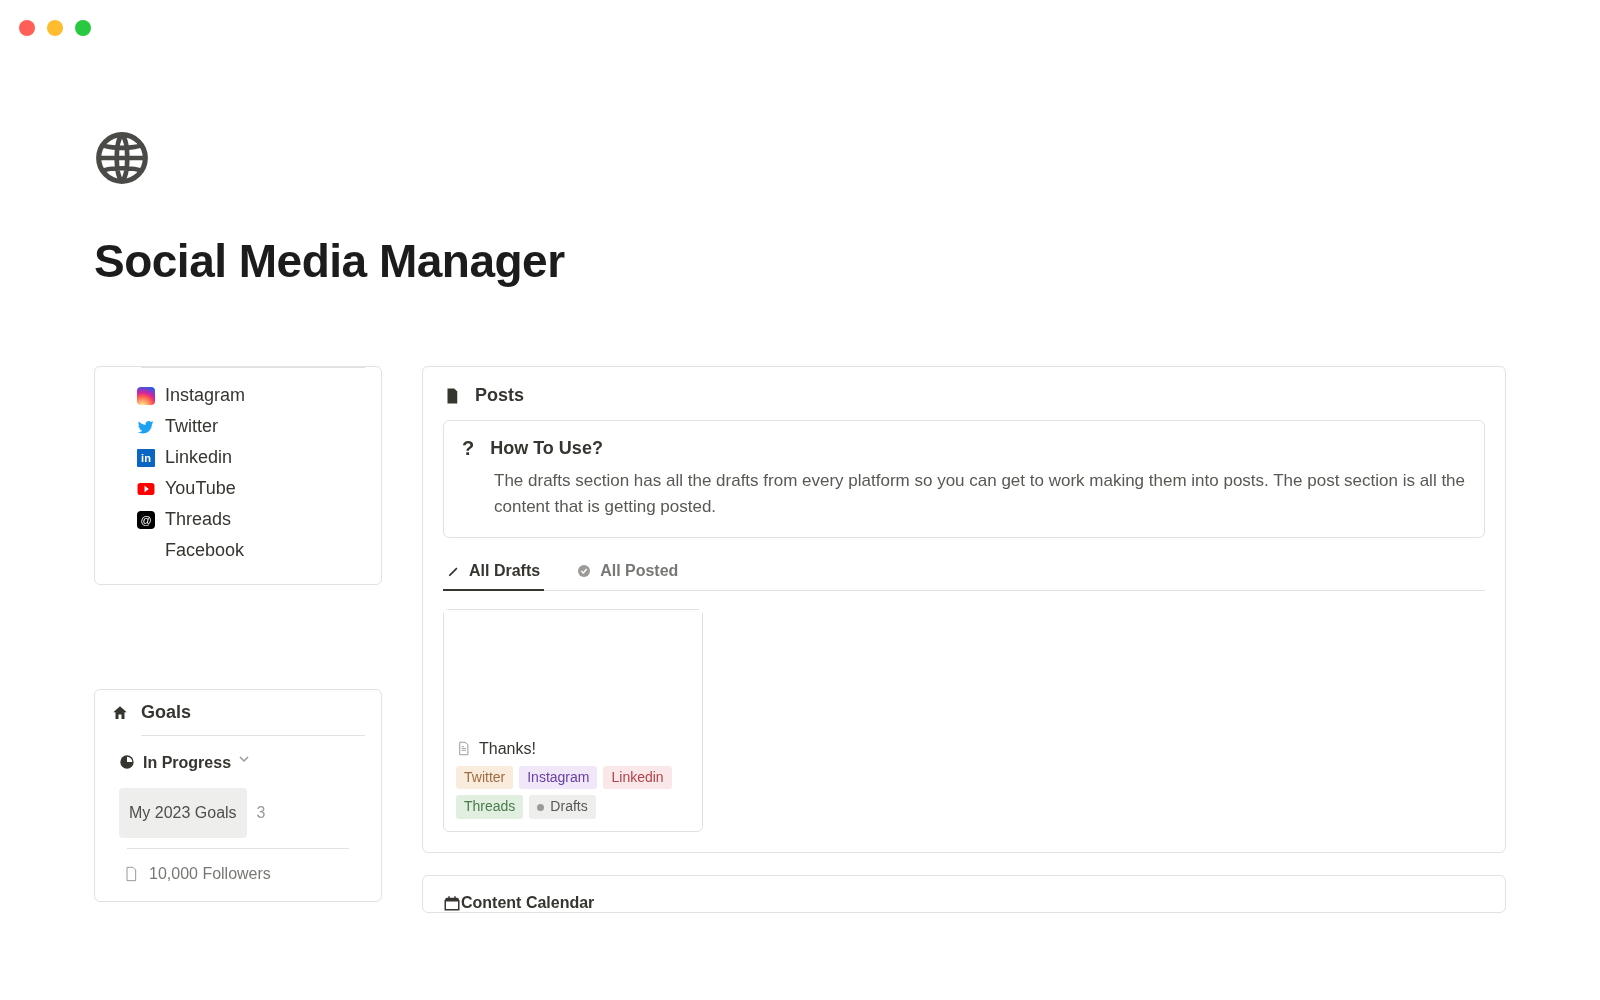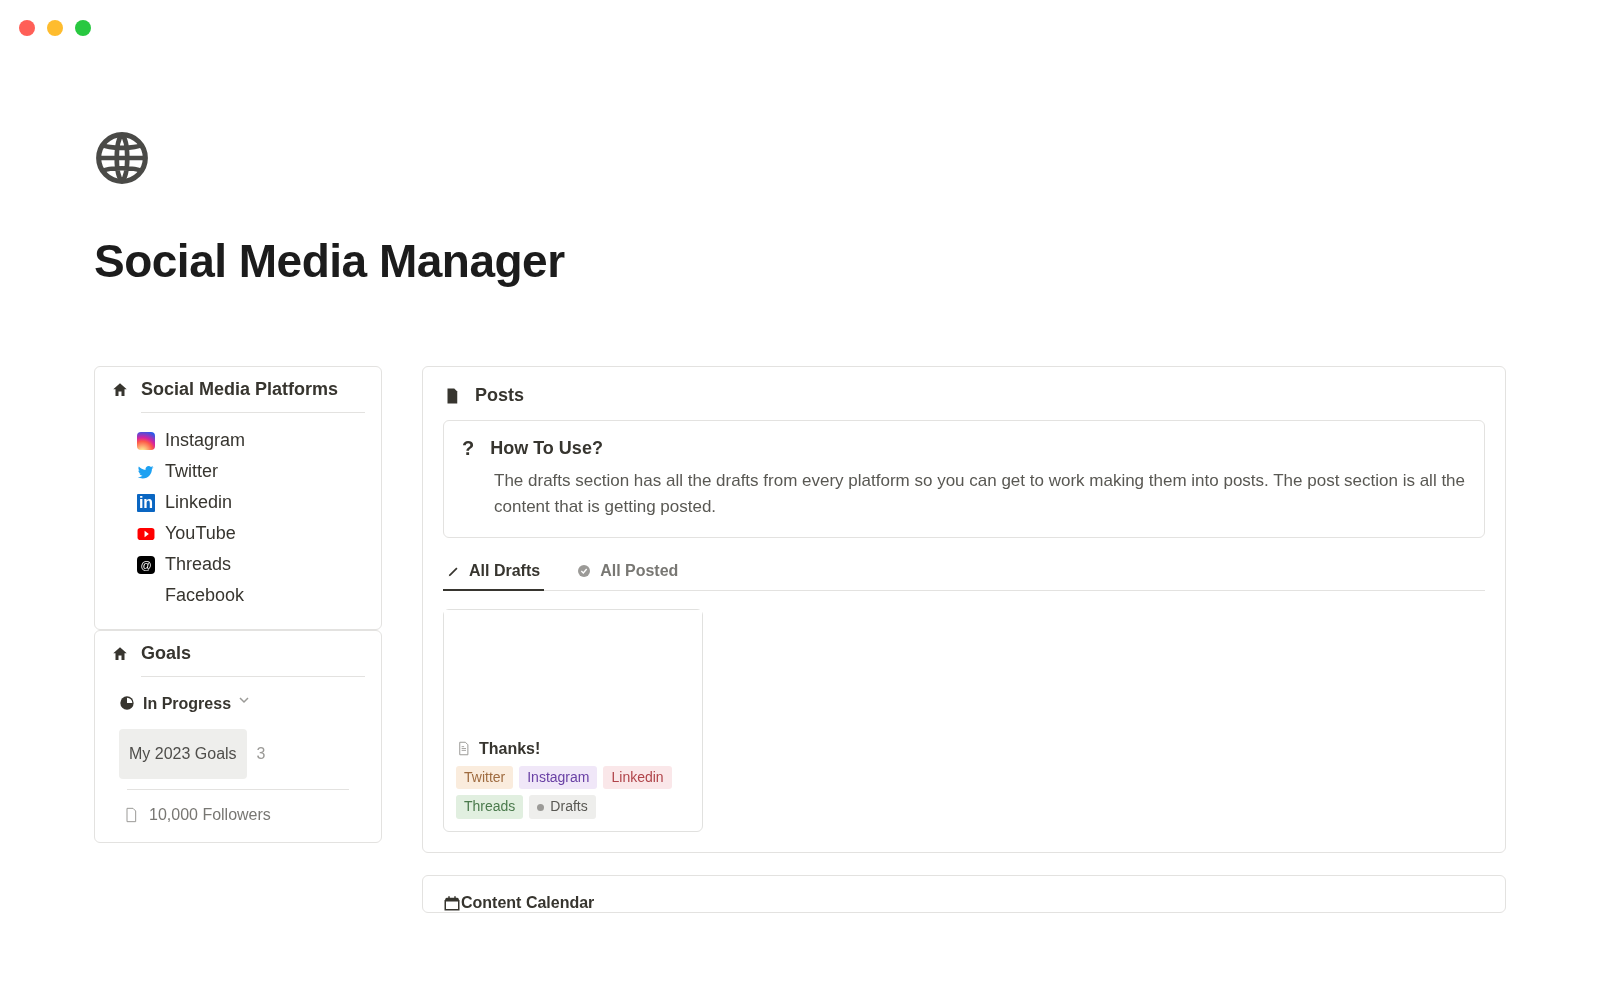--- a/index.html
+++ b/index.html
@@ -20,45 +20,45 @@
 .card-header .sect-title{font-size:18px;font-weight:600;color:#37352f}
 .card-body{padding:0 16px 18px 16px}
 .sep{height:1px;background:#e3e2e0;margin:0 16px 12px 46px}
 .sep2{height:1px;background:#e3e2e0;margin:0 16px 12px 16px}
 .home-ico{fill:#37352f}
 .platform-list{list-style:none;padding-left:26px}
 .platform-list li{display:flex;align-items:center;gap:10px;padding:5px 0;font-size:18px;color:#37352f;cursor:pointer}
 .pf-icon{width:18px;height:18px;border-radius:4px;display:flex;align-items:center;justify-content:center;flex-shrink:0}
 .ig{background:radial-gradient(circle at 30% 110%,#fdf497 0%,#fdf497 5%,#fd5949 45%,#d6249f 60%,#285AEB 90%)}
 .tw{fill:#1da1f2}
-.li{background:#0a66c2;color:#fff;font-weight:700;font-size:16px;border-radius:1px}
+.li{background:#0a66c2;color:#fff;font-weight:700;font-size:11px;border-radius:1px}
 .th{background:#000;color:#fff;font-size:11px;border-radius:4px}
 .posts-card{padding:10px 20px 20px 20px}
 .posts-head{display:flex;align-items:flex-end;gap:14px;font-size:18px;font-weight:600;padding:8px 0 14px 0}
 .callout{border:1px solid #e3e2e0;border-radius:6px;padding:16px 18px}
 .callout-head{display:flex;align-items:center;gap:16px;font-size:18px;font-weight:600;margin-bottom:8px}
 .callout-body{font-size:17px;line-height:1.55;color:#595853;margin-left:32px}
 .tabs{display:flex;gap:28px;margin-top:18px;border-bottom:1px solid #e3e2e0}
 .tab{display:flex;align-items:center;gap:8px;padding:6px 4px 10px 4px;font-size:16px;font-weight:600;cursor:pointer;color:#787773;position:relative}
 .tab.active{color:#37352f}
 .tab.active::after{content:"";position:absolute;left:0;right:0;bottom:-1px;height:2px;background:#37352f}
 .draft-card{width:260px;border:1px solid #e1e1df;border-radius:6px;margin-top:18px;cursor:pointer}
 .draft-cover{height:120px;background:#fff;border-bottom:0px solid #eee}
 .draft-body{padding:10px 12px 12px 12px}
-.draft-title-row{display:flex;align-items:center;gap:8px;font-size:16px;font-weight:700;color:#37352f;margin-bottom:8px}
+.draft-title-row{display:flex;align-items:center;gap:8px;font-size:16px;font-weight:400;color:#37352f;margin-bottom:8px}
 .tags{display:flex;flex-wrap:wrap;gap:6px}
 .tag{font-size:14px;padding:2px 8px;border-radius:3px;line-height:1.4}
 .tag.twitter{background:#faecdd;color:#9f6b3f}
 .tag.instagram{background:#f0e7f8;color:#6940a5}
 .tag.linkedin{background:#fae7e9;color:#b0444a}
 .tag.threads{background:#e1efe0;color:#4a7a4c}
 .tag.drafts{background:#eeeeec;color:#595853}
 .tag.drafts::before{content:"";display:inline-block;width:7px;height:7px;border-radius:50%;background:#9b9a97;margin-right:6px;vertical-align:middle}
 .content-cal{display:flex;align-items:center;font-size:16px;font-weight:600;padding:18px 20px 0 20px}
-.goals-card{}
+.goals-card{margin-top:104px}
 .view-sel{display:flex;gap:8px;font-size:16px;font-weight:600;padding:6px 0 12px 8px;color:#37352f;cursor:pointer}
 .group-pill{display:inline-flex;align-items:center;gap:10px;padding:16px 10px;background:#eeeeec;color:#4f4e4b;border-radius:4px;font-size:16px}
 .group-count{color:#9b9a97;margin-left:10px;font-size:16px}
 .group-row{display:flex;align-items:center;padding:4px 0 10px 8px}
 .goal-item{display:flex;align-items:center;gap:10px;padding:4px 0 0 12px;font-size:16px;color:#595853}
 .muted{color:#787773}
 svg{display:block}
 </style>
 </head>
 <body>
@@ -78,26 +78,20 @@
       </svg>
   </div>
 
   <h1 class="page-title">Social Media Manager</h1>
 
   <div class="columns">
 
     <div class="left-col">
 
       <div class="card">
-        <div class="card-header">
-          <svg width="18" height="18" viewBox="0 0 24 24" class="home-ico">
-              <path d="M12 3l9 8h-3v9h-4v-6h-4v6H6v-9H3z"></path>
-            </svg>
-          <div class="sect-title">Social Media Platforms</div>
-        </div>
         <div class="sep"></div>
         <div class="card-body">
           <ul class="platform-list">
             <li>
               <span class="pf-icon ig"></span>
               <span>Instagram</span>
             </li>
             <li>
               <span class="pf-icon">
                   <svg width="18" height="18" viewBox="0 0 24 24" class="tw">

